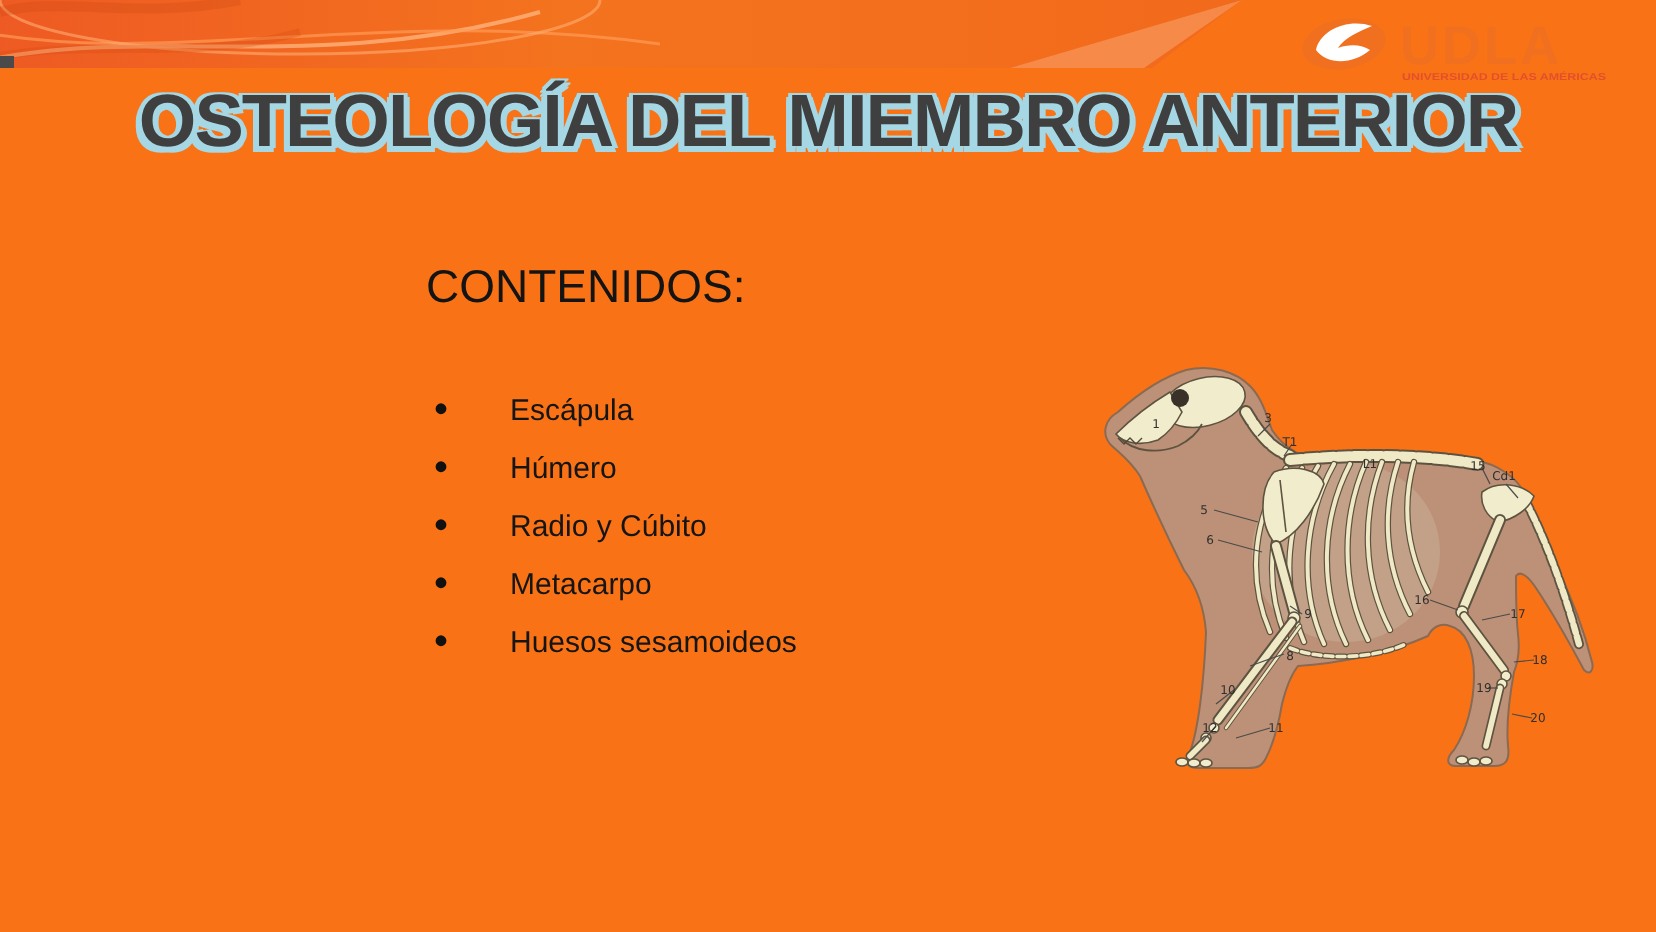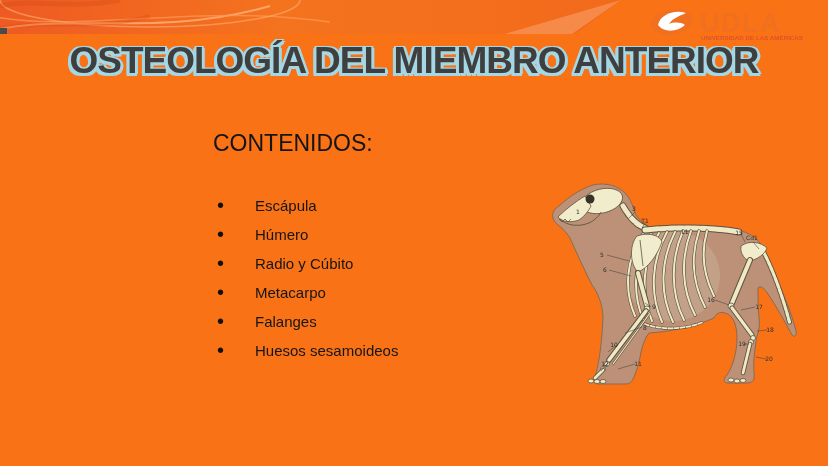--- a/index.html
+++ b/index.html
@@ -96,21 +96,20 @@
 
   <h1 class="title">OSTEOLOGÍA DEL MIEMBRO ANTERIOR</h1>
 
   <div class="contents">
     <p class="contents-heading">CONTENIDOS:</p>
     <ul class="contents-list" id="contents-list">
         <li>Escápula</li>
         <li>Húmero</li>
         <li>Radio y Cúbito</li>
         <li>Metacarpo</li>
-        <li>Falanges</li>
         <li>Huesos sesamoideos</li>
       </ul>
   </div>
 
   <div class="figure">
     <svg viewBox="0 0 260 230">
 
       <path d="M10,56 C6,51 7,44 14,40 C24,31 35,23 48,19 C61,16 73,20 80,27
            C86,33 88,41 91,49 C97,58 106,63 116,64 C142,62 168,61 192,64
            C204,66 214,73 218,82 C224,94 228,106 233,117 C241,133 247,149 251,165

